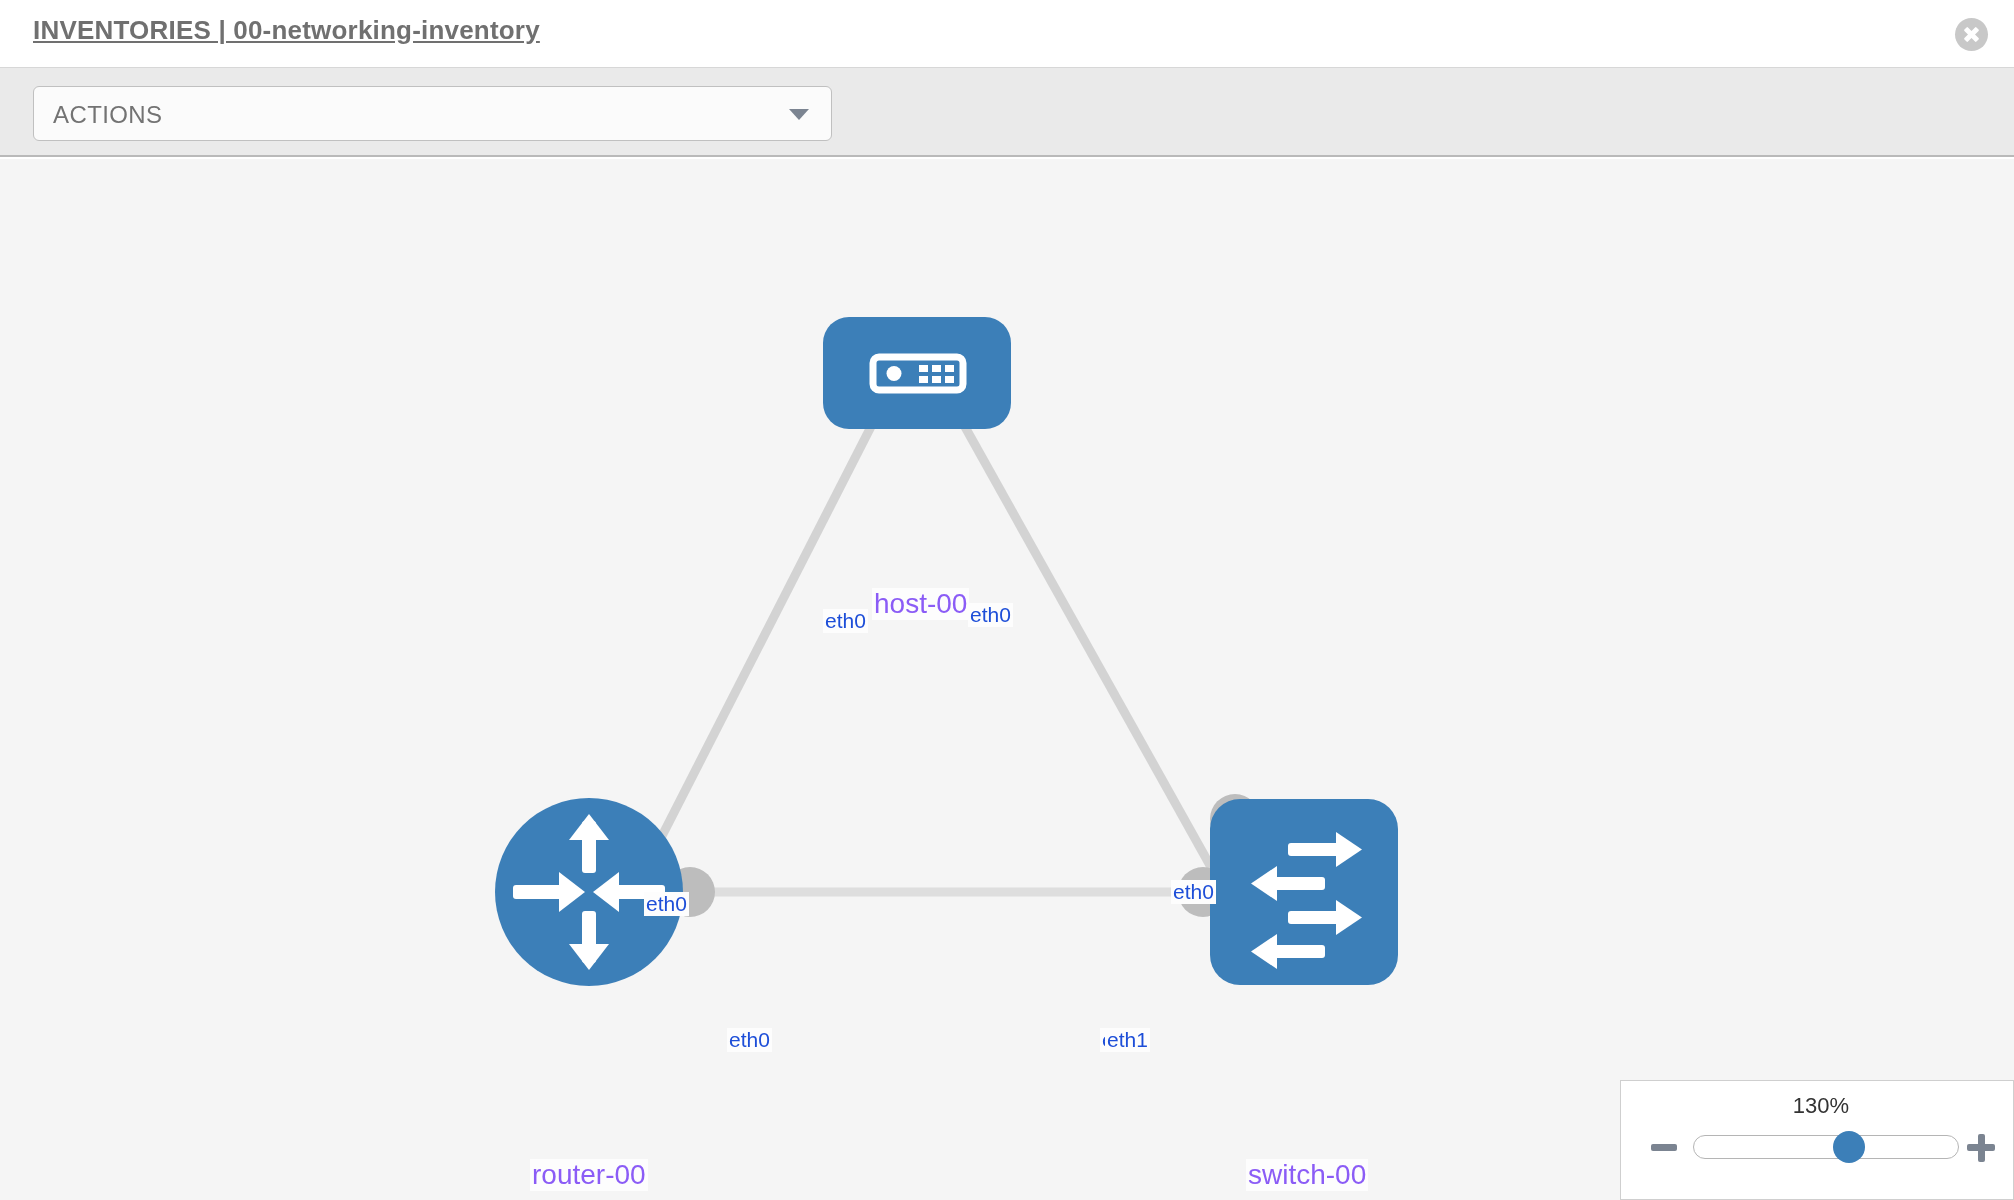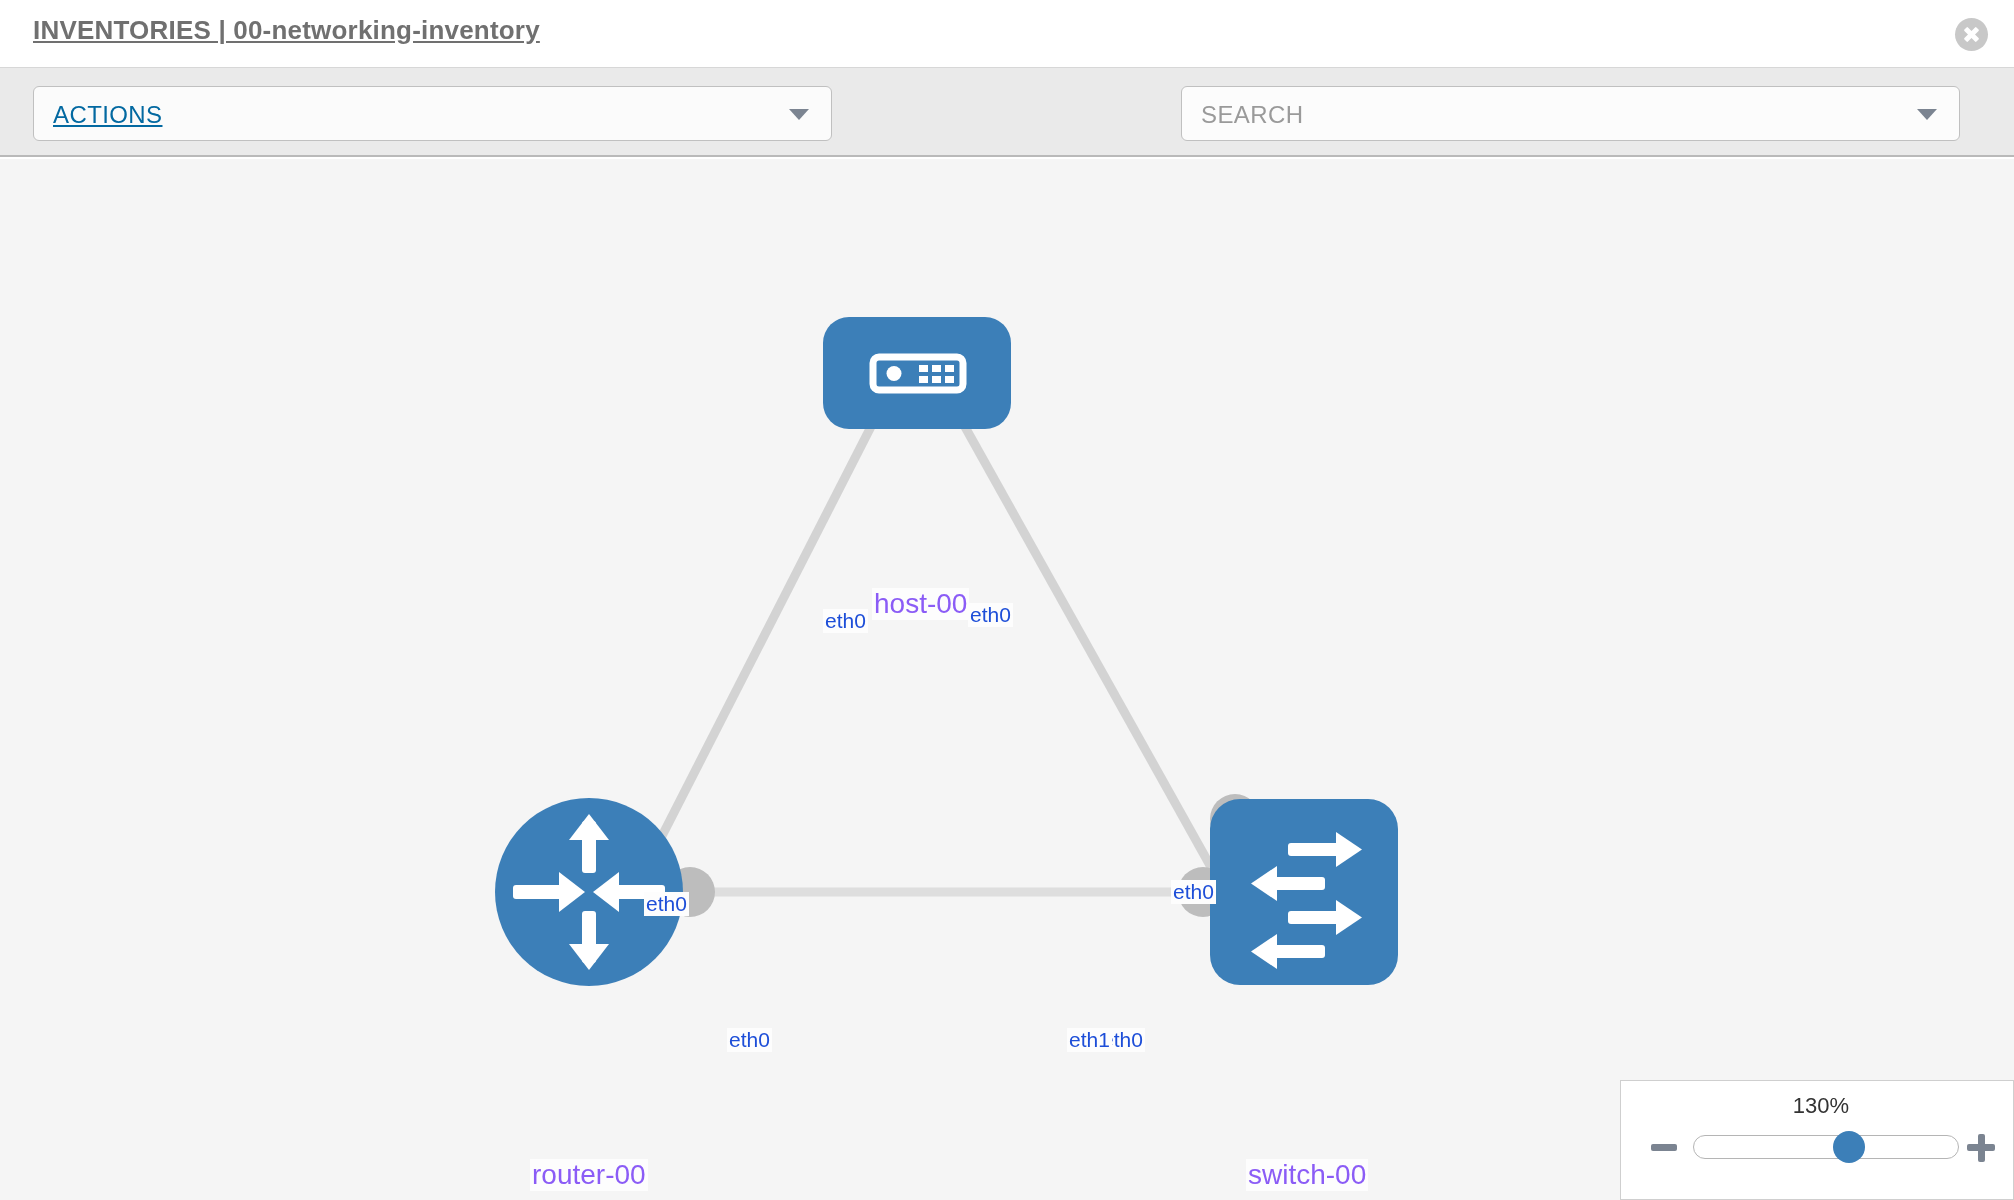--- a/index.html
+++ b/index.html
@@ -83,23 +83,22 @@
     border: 1px solid #c0c0c0;
     border-radius: 6px;
     box-sizing: border-box;
     cursor: pointer;
   }
   .actions-select .label {
     position: absolute;
     left: 19px;
     top: 14px;
     font-size: 24px;
-    color: #0369a1;
+    color: #737373;
     letter-spacing: 0.4px;
-    text-decoration: underline;
   }
   .caret {
     position: absolute;
     right: 22px;
     top: 50%;
     margin-top: -5px;
     width: 0; height: 0;
     border-left: 10px solid transparent;
     border-right: 10px solid transparent;
     border-top: 11px solid #7b8491;
@@ -249,24 +248,20 @@
         <path d="M31.5 6.5a11 11 0 0 0-10.3 14.9L7.8 34.8a3.6 3.6 0 0 0 0 5.1 3.6 3.6 0 0 0 5.1 0l13.4-13.4A11 11 0 1 0 38.8 9.2l-5.4 5.4-3.7-.6-.6-3.7 5.4-5.4a11 11 0 0 0-3-.4z" fill="#7b8491"></path>
       </svg>
     </div>
 
     <div class="tool-icon" id="key-icon">
       <svg width="46" height="46" viewBox="0 0 46 46">
         <path d="M17.5 5.5a10.5 10.5 0 1 0 7.1 18.2l3.6 3.6 3.4-.1.1 3.4 3.3 3.3 3.3-3.3-3.3-3.3 3.3-3.3-3.6-3.6-6.8 6.8-3.6-3.6A10.5 10.5 0 0 0 17.5 5.5zm0 5.2a5.3 5.3 0 1 1 0 10.6 5.3 5.3 0 0 1 0-10.6z" fill="#7b8491"></path>
       </svg>
     </div>
 
-    <div class="search-box">
-      <div class="label">SEARCH</div>
-      <div class="caret"></div>
-    </div>
   </div>
 
   <div class="canvas">
 
     <svg width="2014" height="1041">
 
       <g>
         <line x1="880" y1="250" x2="640" y2="720" stroke="#d3d3d3" stroke-width="9"></line>
         <line x1="955" y1="250" x2="1240" y2="760" stroke="#d3d3d3" stroke-width="9"></line>
         <line x1="690" y1="733" x2="1215" y2="733" stroke="#dedede" stroke-width="9"></line>
@@ -336,21 +331,21 @@
     <div class="node-label" style="left:1246px; top:1000px;">switch-00</div>
 
     <div class="port-label" style="left:823px; top:450px;">eth0</div>
     <div class="port-label" style="left:968px; top:444px;">eth0</div>
 
     <div class="port-label" style="left:644px; top:733px;">eth0</div>
     <div class="port-label" style="left:1171px; top:721px;">eth0</div>
 
     <div class="port-label" style="left:727px; top:869px;">eth0</div>
     <div class="port-label" style="left:1100px; top:869px;">eth0</div>
-    <div class="port-label" style="left:1067px; top:869px;text-align:right;">eth1</div>
+    <div class="port-label" style="left:1105px; top:869px;text-align:right;">eth1</div>
   </div>
 
   <div class="zoom-panel">
     <div class="zoom-value">130%</div>
 
     <div class="zoom-minus">
       <div class="bar"></div>
     </div>
 
     <div class="zoom-track"></div>

